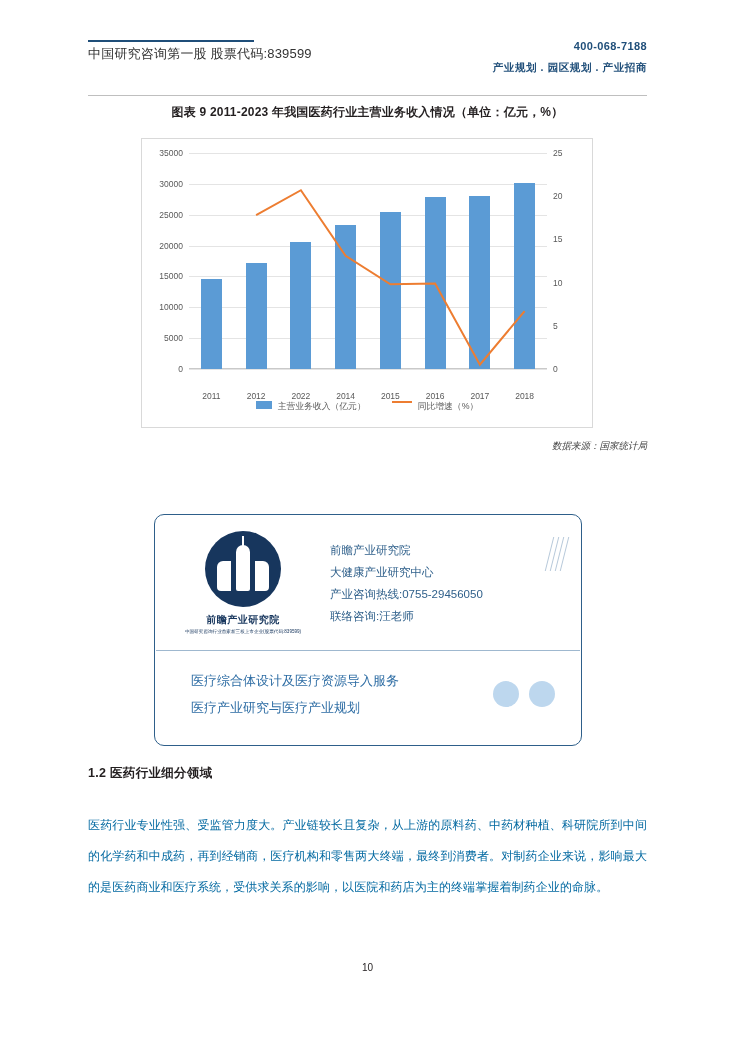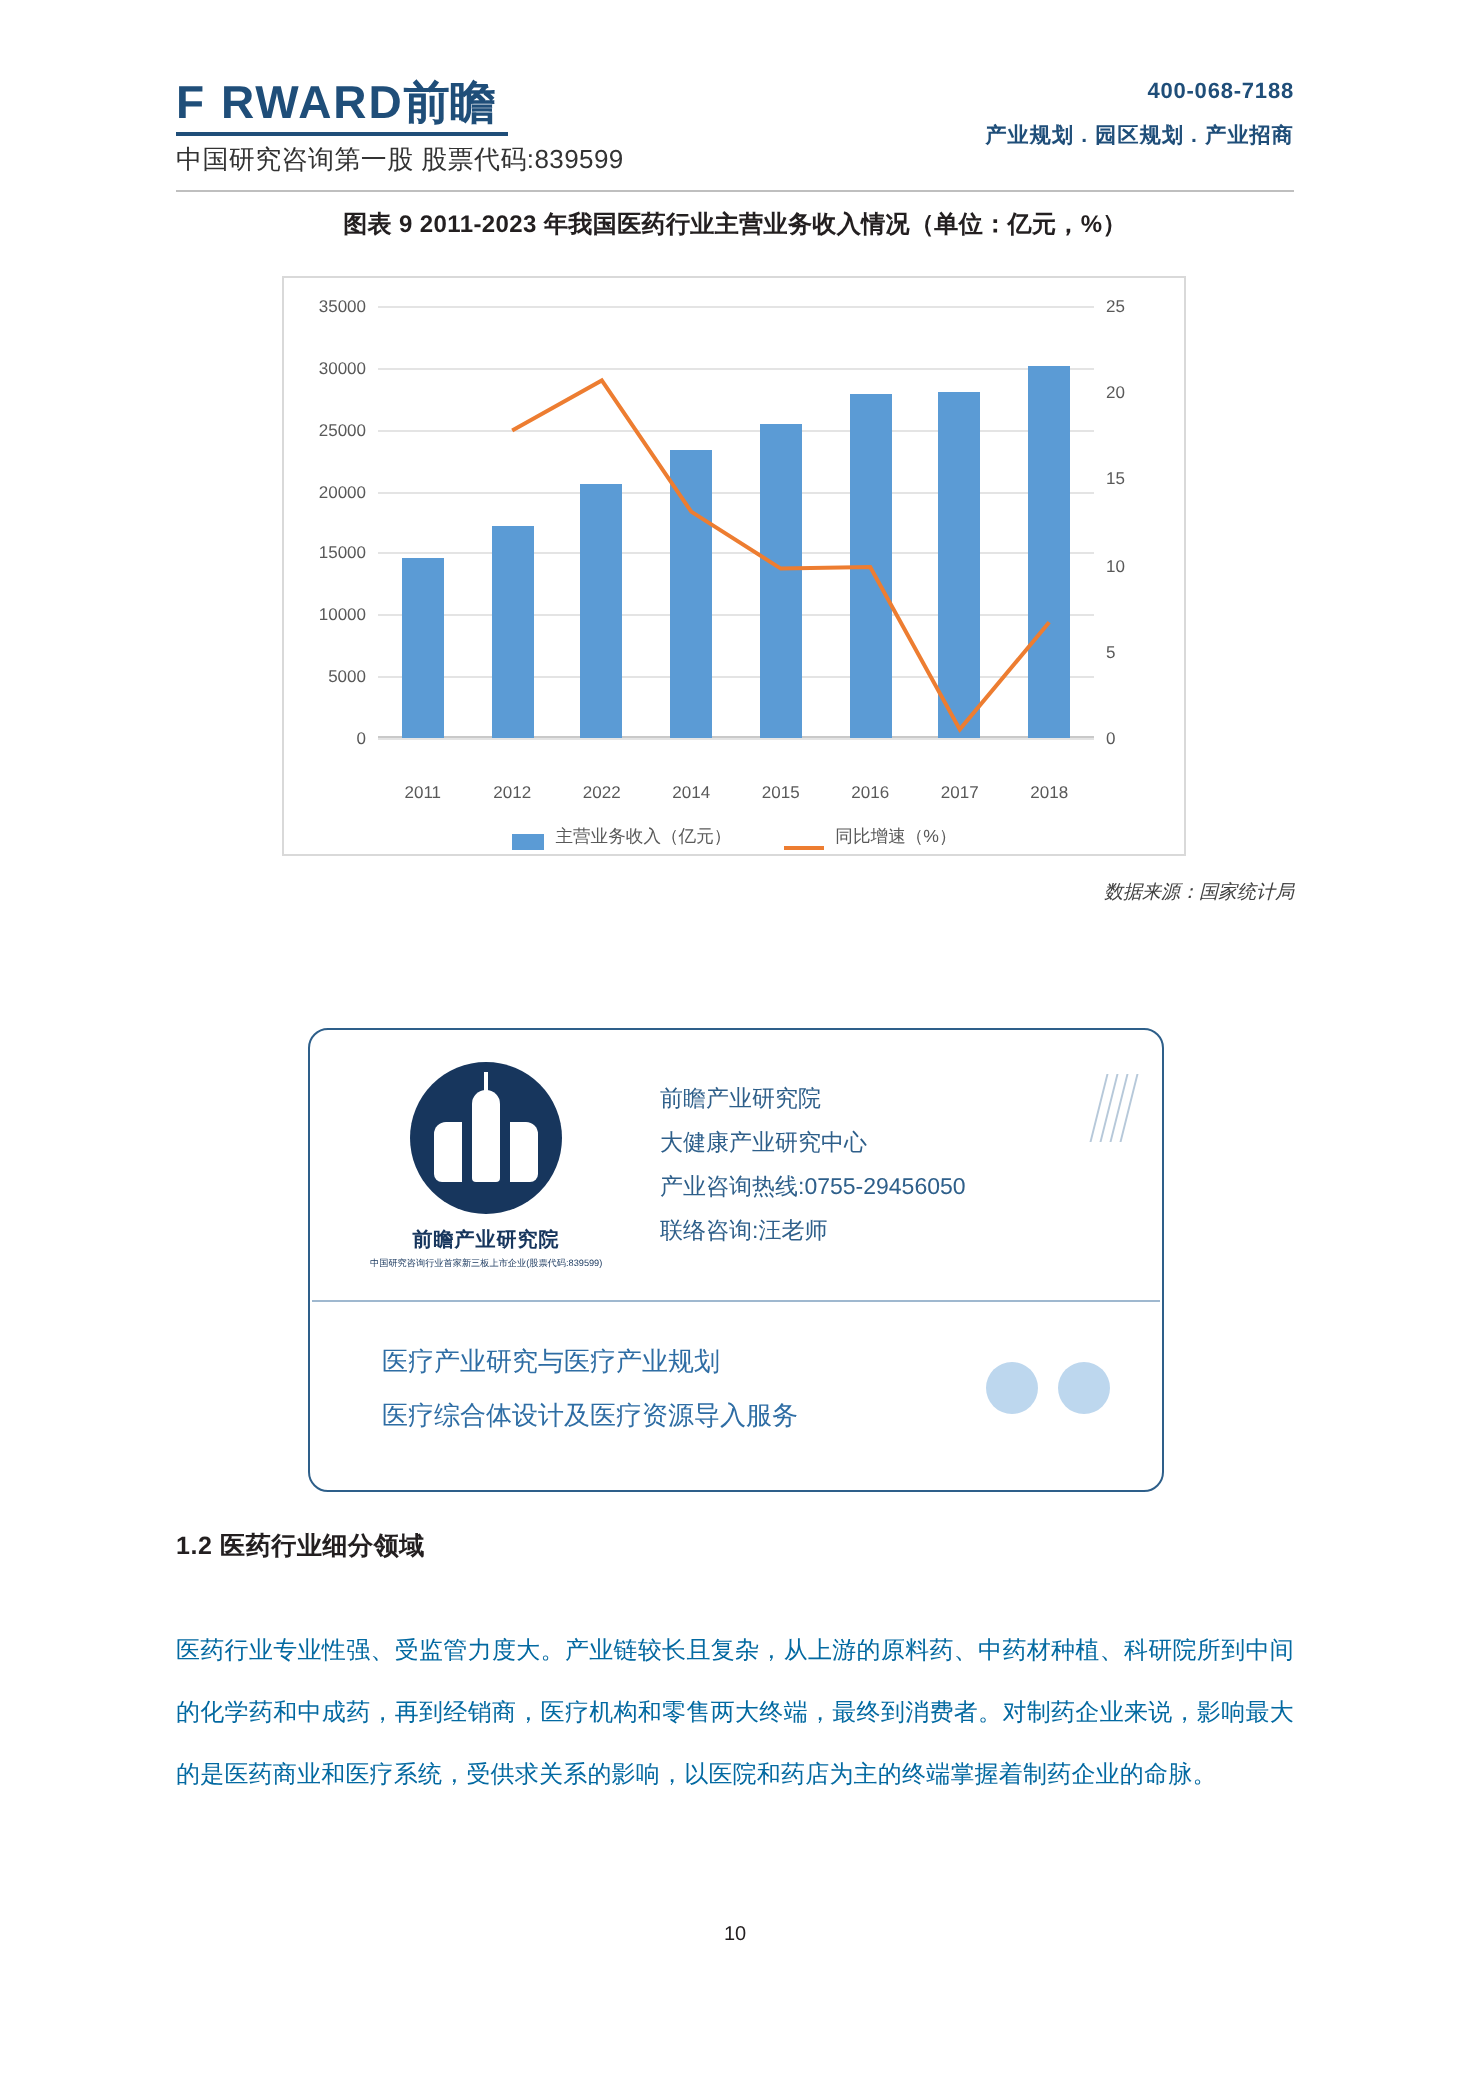--- a/index.html
+++ b/index.html
@@ -182,24 +182,23 @@
     top: 262px;
     display: flex;
     justify-content: center;
     align-items: center;
     gap: 26px;
     font-size: 8.8px;
     color: #595959;
   }
   .legend-item {
     display: flex;
-    align-items: flex-end;
+    align-items: flex-start;
     gap: 6px;
     white-space: nowrap;
-    margin-top: 12px;
   }
   .swatch-bar {
     width: 16px;
     height: 8px;
     background: #5b9bd5;
     display: inline-block;
   }
   .swatch-line {
     width: 20px;
     height: 2px;
@@ -382,23 +381,20 @@
     color: #231f20;
   }
 </style>
 </head>
 <body>
 
 <div class="page">
 
   <div class="header">
     <div class="brand">
-      <div class="brand-mark">
-        <span>F RWARD</span><span class="cn">前瞻</span>
-      </div>
       <div class="brand-rule"></div>
       <div class="brand-sub">中国研究咨询第一股  股票代码:839599</div>
     </div>
     <div class="header-right">
       <div class="phone">400-068-7188</div>
       <div class="services">产业规划 . 园区规划 . 产业招商</div>
     </div>
   </div>
   <div class="header-line"></div>
 
@@ -481,22 +477,22 @@
       <div>产业咨询热线:0755-29456050</div>
       <div>联络咨询:汪老师</div>
     </div>
     <div class="corner-lines">
       <i style="left:0"></i>
         <i style="left:5px"></i>
         <i style="left:10px"></i>
         <i style="left:15px"></i>
     </div>
     <div class="card-bottom">
+      <div>医疗综合体设计及医疗资源导入服务</div>
       <div>医疗产业研究与医疗产业规划</div>
-      <div>医疗综合体设计及医疗资源导入服务</div>
     </div>
     <div class="dots">
       <span class="dot"></span>
       <span class="dot"></span>
     </div>
   </div>
 
   <div class="sec-title">1.2  医药行业细分领域</div>
   <div class="para">医药行业专业性强、受监管力度大。产业链较长且复杂，从上游的原料药、中药材种植、科研院所到中间的化学药和中成药，再到经销商，医疗机构和零售两大终端，最终到消费者。对制药企业来说，影响最大的是医药商业和医疗系统，受供求关系的影响，以医院和药店为主的终端掌握着制药企业的命脉。</div>
   <div class="page-num">10</div>

